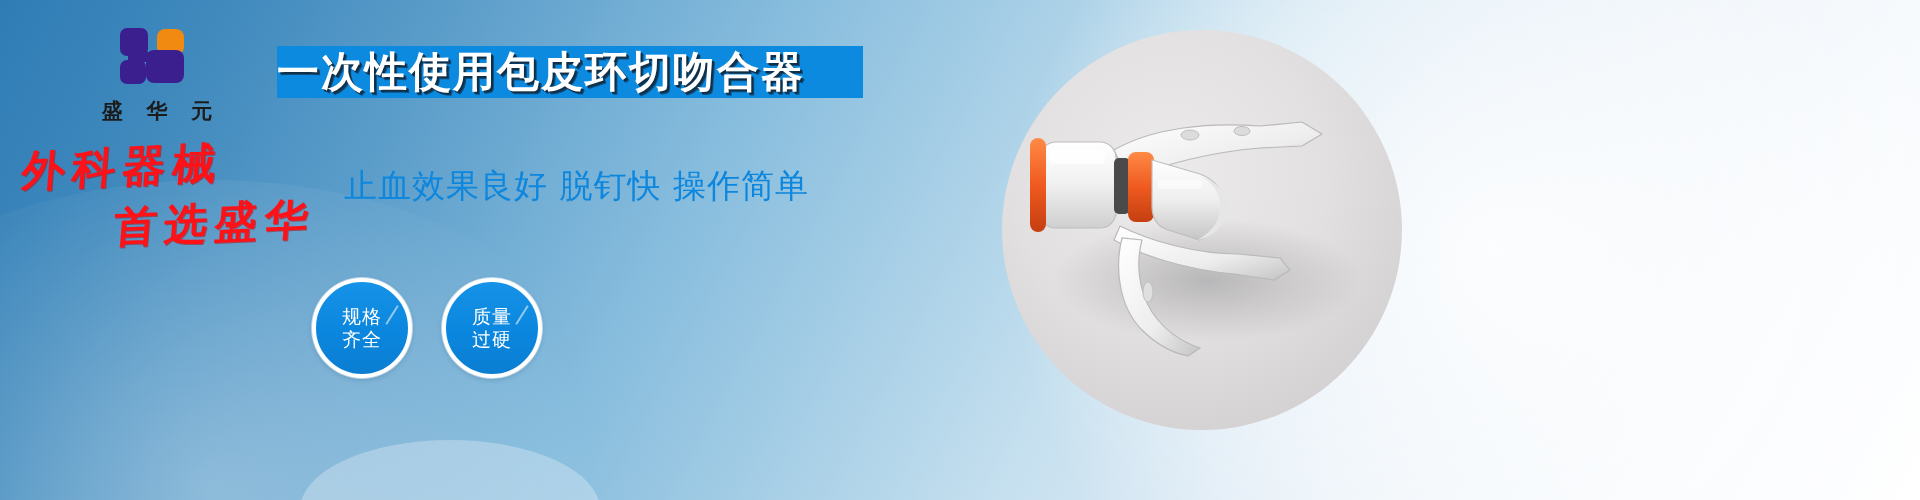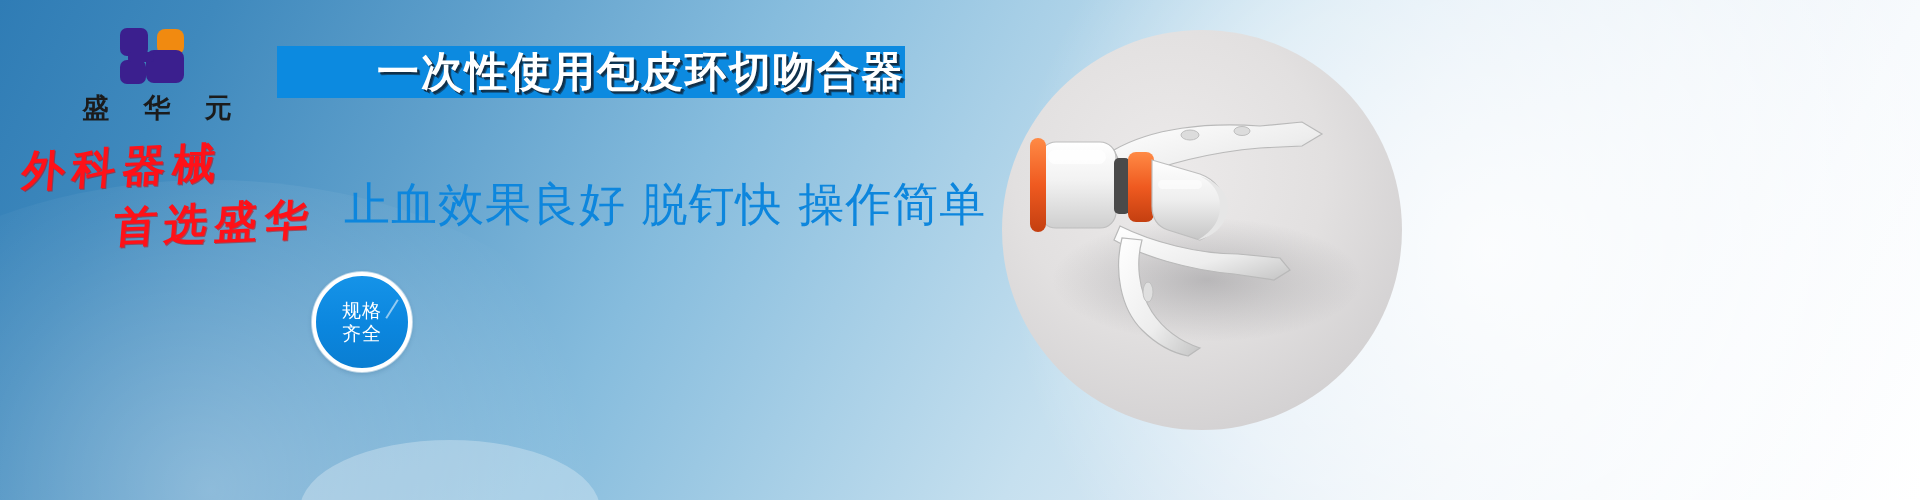--- a/index.html
+++ b/index.html
@@ -96,40 +96,40 @@
     border-radius: 7px;
   }
   .lm-e {  
     position: absolute;
     left: 12px; top: 24px;
     width: 26px; height: 10px;
     background: #3b1f8e;
     border-radius: 3px;
   }
   .logo-name {
-    font-size: 27px;
+    margin-top: 7px;
+    font-size: 21px;
     font-weight: bold;
     letter-spacing: 9px;
     color: #1b1b1b;
     text-indent: 9px;
-    font-family: Liberation Mono, monospace;
+    font-family: Liberation Sans, sans-serif;
   }
 
   
   .title-bar {
     position: absolute;
     left: 277px;
     top: 46px;
     width: 586px;
     height: 52px;
     background: #0c8ae0;
     display: flex;
     align-items: center;
-    justify-content: flex-end;
-    padding-left: 42px;
+    justify-content: flex-start;
   }
   .title-bar .title-text {
     font-size: 42px;
     font-weight: bold;
     color: #ffffff;
     letter-spacing: 2px;
     line-height: 1;
     white-space: nowrap;
     text-shadow:
       2px 2px 0 #10304a,
@@ -166,33 +166,32 @@
     transform-origin: left center;
     display: inline-block;
     text-shadow: 1px 1px 0 rgba(190,0,0,0.5);
   }
 
   
   .subtitle {
     position: absolute;
     left: 344px;
     top: 164px;
-    font-size: 46px;
+    font-size: 33px;
     color: #0d86dd;
     letter-spacing: 1px;
     white-space: nowrap;
     font-family: "DejaVu Sans", "Liberation Sans", sans-serif;
-    margin-top: 10px;
   }
 
   
   .features {
     position: absolute;
     left: 312px;
-    top: 272px;
+    top: 278px;
     display: flex;
     gap: 30px;
   }
   .feature {
     width: 92px;
     height: 92px;
     border-radius: 50%;
     background: #0b8ae2;
     background-image: linear-gradient(180deg, #1593e8 0%, #0b86de 55%, #0a7ed2 100%);
     border: 4px solid #ffffff;
@@ -272,20 +271,25 @@
     <div><span class="line1">外科器械</span></div>
     <div><span class="line2">首选盛华</span></div>
   </div>
 
   <div class="subtitle">止血效果良好 脱钉快 操作简单</div>
 
   <div class="features">
     <div class="feature">
       <span>规格</span>
       <span>齐全</span>
+      <span class="slash"></span>
+    </div>
+    <div class="feature">
+      <span>质量</span>
+      <span>过硬</span>
       <span class="slash"></span>
     </div>
   </div>
 
   <div class="product">
     <svg width="400" height="400" viewBox="0 0 400 400">
       <defs>
         <linearGradient id="gBody" x1="0" y1="0" x2="0" y2="1">
           <stop offset="0%" stop-color="#ffffff"></stop>
           <stop offset="45%" stop-color="#f2f2f2"></stop>

